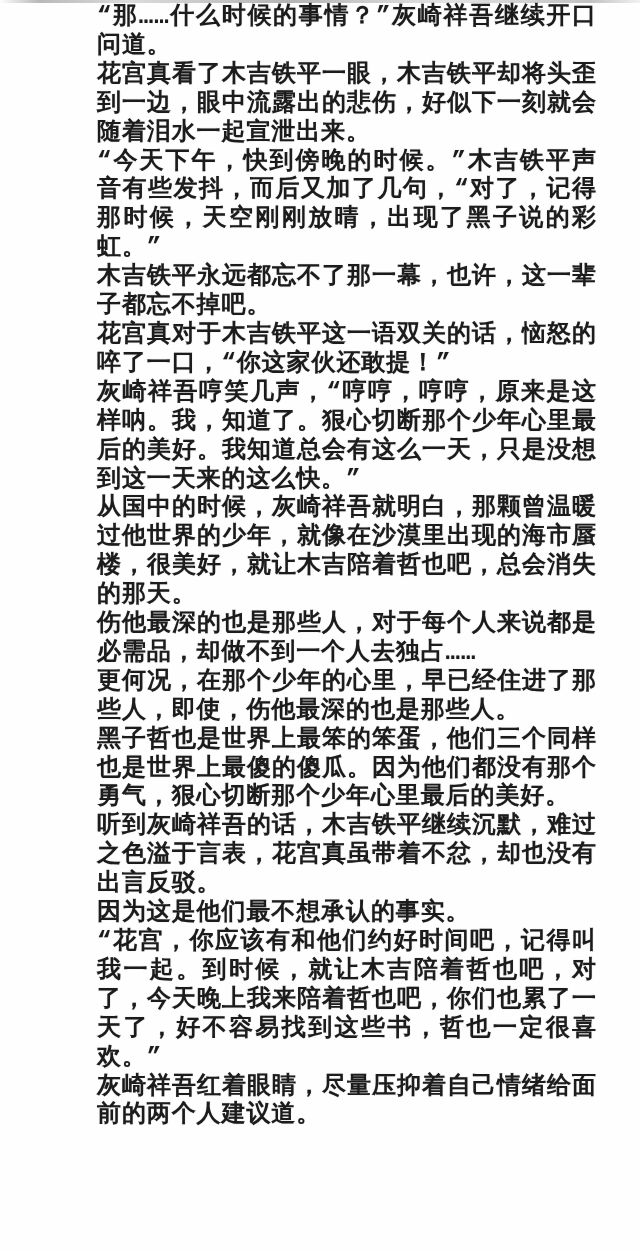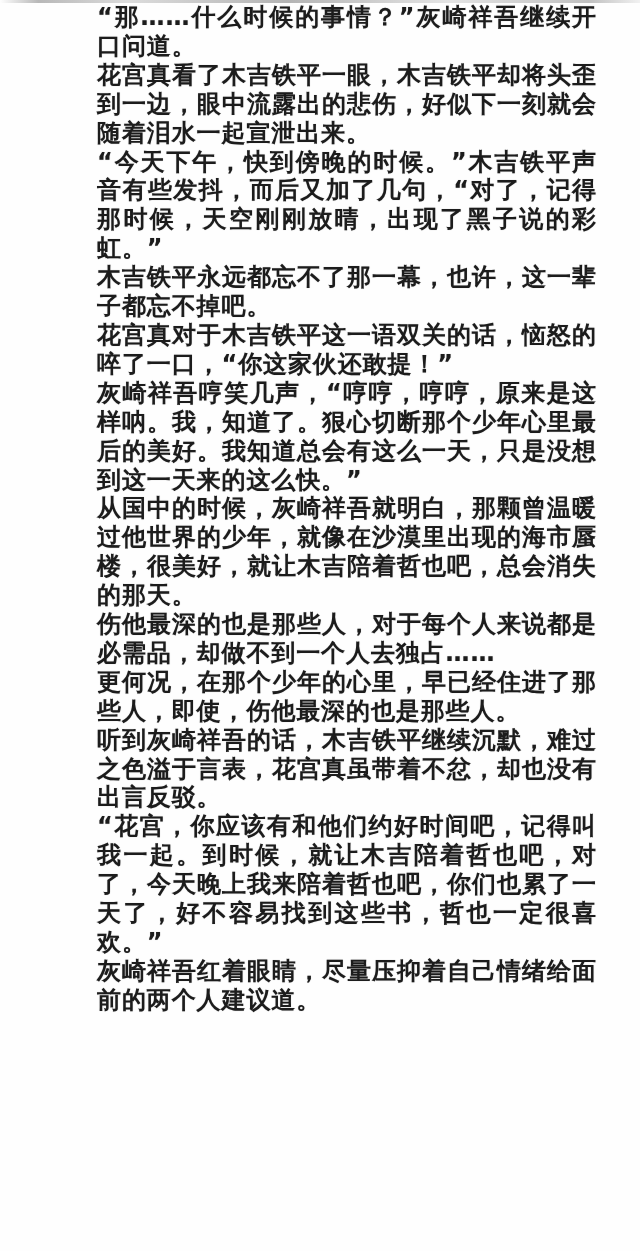--- a/index.html
+++ b/index.html
@@ -53,27 +53,29 @@
     padding: 0;
     text-justify: inter-ideograph;
     word-break: break-all;
   }
 </style>
 </head>
 <body>
 
 <div class="page" style="background: rgb(254, 254, 254);">
   <div class="top-artifact"></div>
-  <div class="text-block" style="color: rgb(28, 28, 28);">
+  <div class="text-block" style="color: rgb(28, 28, 28); font-family: Liberation Mono, monospace;">
       <p class="para">“那……什么时候的事情？”灰崎祥吾继续开口问道。</p>
       <p class="para">花宫真看了木吉铁平一眼，木吉铁平却将头歪到一边，眼中流露出的悲伤，好似下一刻就会随着泪水一起宣泄出来。</p>
       <p class="para">“今天下午，快到傍晚的时候。”木吉铁平声音有些发抖，而后又加了几句，“对了，记得那时候，天空刚刚放晴，出现了黑子说的彩虹。”</p>
       <p class="para">木吉铁平永远都忘不了那一幕，也许，这一辈子都忘不掉吧。</p>
       <p class="para">花宫真对于木吉铁平这一语双关的话，恼怒的啐了一口，“你这家伙还敢提！”</p>
       <p class="para">灰崎祥吾哼笑几声，“哼哼，哼哼，原来是这样呐。我，知道了。狠心切断那个少年心里最后的美好。我知道总会有这么一天，只是没想到这一天来的这么快。”</p>
       <p class="para">从国中的时候，灰崎祥吾就明白，那颗曾温暖过他世界的少年，就像在沙漠里出现的海市蜃楼，很美好，就让木吉陪着哲也吧，总会消失的那天。</p>
       <p class="para">伤他最深的也是那些人，对于每个人来说都是必需品，却做不到一个人去独占……</p>
       <p class="para">更何况，在那个少年的心里，早已经住进了那些人，即使，伤他最深的也是那些人。</p>
+      <p class="para">黑子哲也是世界上最笨的笨蛋，他们三个同样也是世界上最傻的傻瓜。因为他们都没有那个勇气，狠心切断那个少年心里最后的美好。</p>
       <p class="para">听到灰崎祥吾的话，木吉铁平继续沉默，难过之色溢于言表，花宫真虽带着不忿，却也没有出言反驳。</p>
+      <p class="para">因为这是他们最不想承认的事实。</p>
       <p class="para">“花宫，你应该有和他们约好时间吧，记得叫我一起。到时候，就让木吉陪着哲也吧，对了，今天晚上我来陪着哲也吧，你们也累了一天了，好不容易找到这些书，哲也一定很喜欢。”</p>
       <p class="para">灰崎祥吾红着眼睛，尽量压抑着自己情绪给面前的两个人建议道。</p>
     </div>
 </div>
 
 </body></html>

